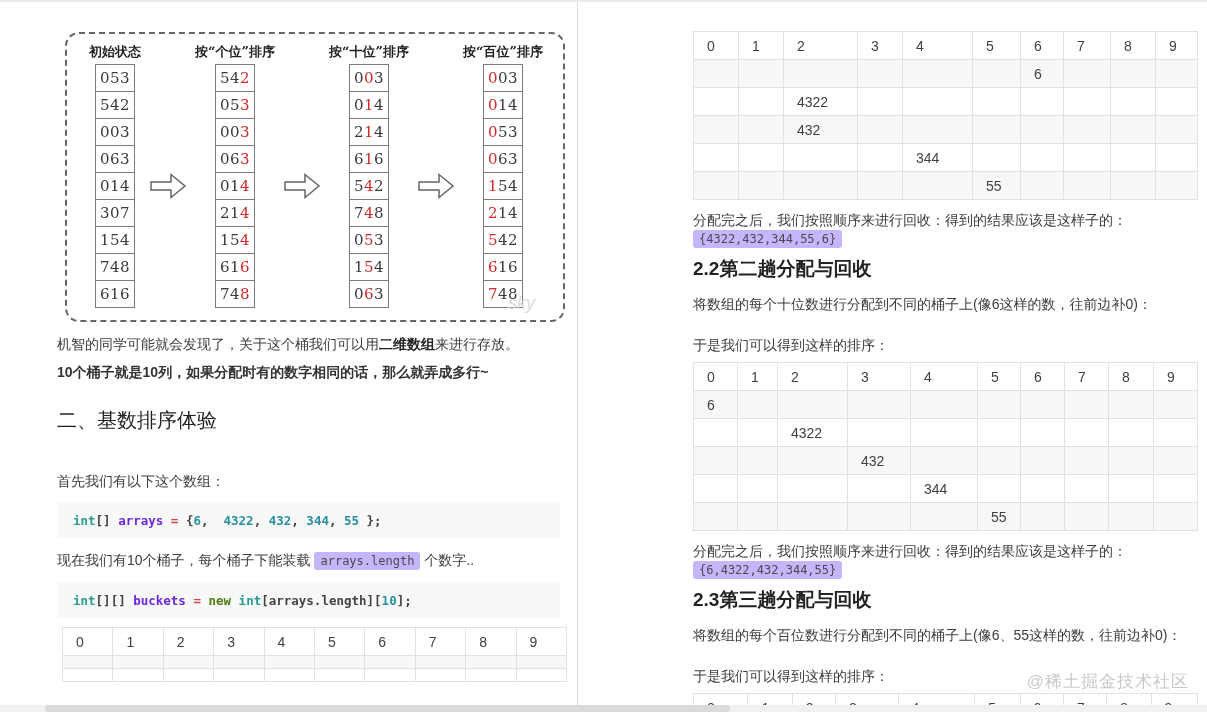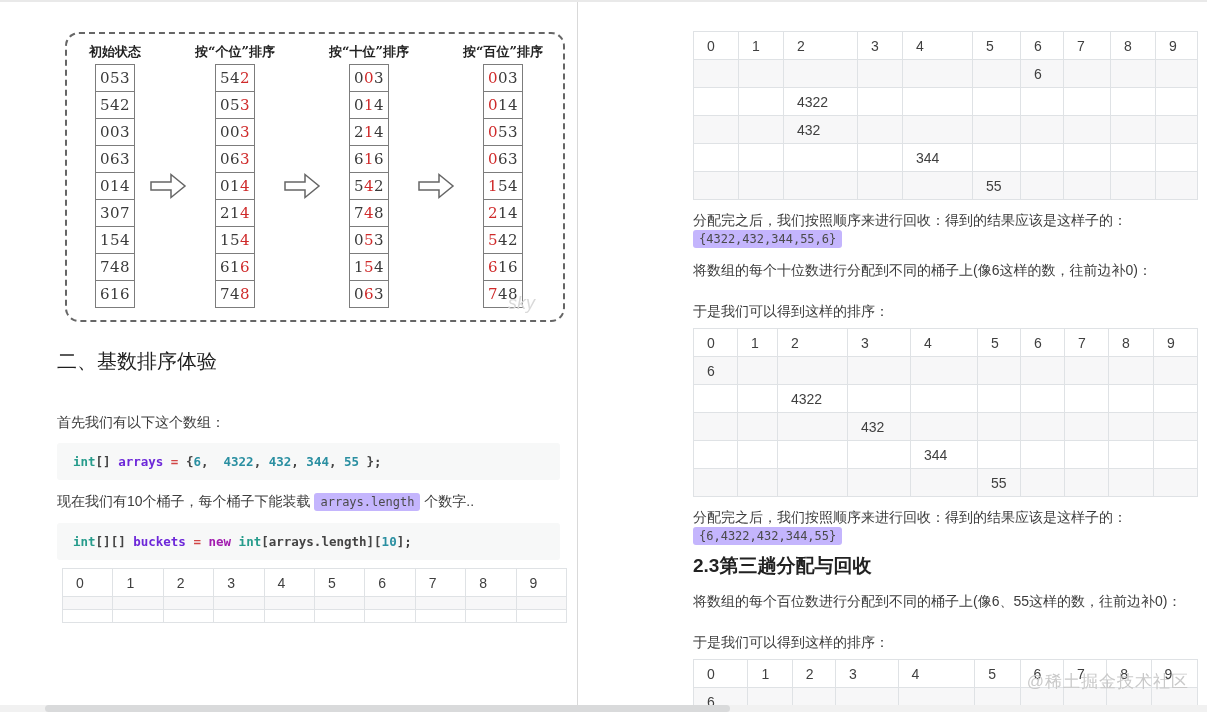--- a/index.html
+++ b/index.html
@@ -37,21 +37,21 @@
   .inline-code { font-family:"DejaVu Sans Mono", monospace; font-size:12px; color:#4a4a4a;
                  background:#c4b5fd; border-radius:3px; padding:2px 6px; }
 
   
   pre.code-block { background:#f7f8f8; border-radius:3px; padding:10px 16px; margin-top:12px;
                    font-family:"DejaVu Sans Mono", monospace; font-size:12.5px; font-weight:bold;
                    color:#333; line-height:17px; white-space:pre; }
   .tk-kw  { color:#279c8c; }
   .tk-num { color:#2a8fa1; }
   .tk-op  { color:#d14545; }
-  .tk-new { color:#a21caf; }
+  .tk-new { color:#4d7c0f; }
   .tk-id  { color:#6d28d9; }
   .tk-pl  { color:#444; }
 
   
   table.bkt { border-collapse:collapse; table-layout:fixed; width:100%; }
   table.bkt th, table.bkt td { border:1px solid #dfe2e5; font-size:14px; font-weight:normal;
     color:#3f3f3f; text-align:left; padding:0 0 0 13px; overflow:hidden; white-space:nowrap; }
   table.bkt th { height:28px; }
   table.bkt td { height:28px; }
   table.bkt tbody tr:nth-child(odd) td { background:#f7f7f8; }
@@ -252,21 +252,23 @@
               <div class="dg-cell">
                 <span class="red">7</span>
                 <span>48</span>
               </div>
             </div>
           </div>
         </div>
       <span class="dg-watermark">sky</span>
     </div>
 
-
+    <p class="para"><span>机智的同学可能就会发现了，关于这个桶我们可以用</span><strong>二维数组</strong><span>来进行存放。</span></p>
+
+    <p class="para bold" style="margin-top:10px">10个桶子就是10列，如果分配时有的数字相同的话，那么就弄成多行~</p>
 
     <h2 class="sec">二、基数排序体验</h2>
 
     <p class="para">首先我们有以下这个数组：</p>
 
     <pre class="code-block" id="code1"><span class="tk-kw">int</span><span class="tk-pl">[] </span><span class="tk-id">arrays </span><span class="tk-op">=</span><span class="tk-pl"> {</span><span class="tk-num">6</span><span class="tk-pl">,  </span><span class="tk-num">4322</span><span class="tk-pl">, </span><span class="tk-num">432</span><span class="tk-pl">, </span><span class="tk-num">344</span><span class="tk-pl">, </span><span class="tk-num">55</span><span class="tk-pl"> };</span></pre>
 
     <p class="para" style="margin-top:12px"><span>现在我们有10个桶子，每个桶子下能装载 </span><span class="inline-code">arrays.length</span><span> 个数字..</span></p>
 
     <pre class="code-block" id="code2"><span class="tk-kw">int</span><span class="tk-pl">[][] </span><span class="tk-id">buckets </span><span class="tk-op">=</span><span class="tk-pl"> </span><span class="tk-new">new</span><span class="tk-pl"> </span><span class="tk-kw">int</span><span class="tk-pl">[arrays.length][</span><span class="tk-num">10</span><span class="tk-pl">];</span></pre>
@@ -408,20 +410,21 @@
               <td></td>
               <td></td>
               <td></td>
             </tr>
           </tbody>
         </table>
       </div>
 
     <p class="para mt11"><span>分配完之后，我们按照顺序来进行回收：得到的结果应该是这样子的：</span><span class="inline-code">{4322,432,344,55,6}</span></p>
 
+    <h3 class="sub">2.2第二趟分配与回收</h3>
 
     <p class="para mt12">将数组的每个十位数进行分配到不同的桶子上(像6这样的数，往前边补0)：</p>
     <p class="para mt8">于是我们可以得到这样的排序：</p>
 
     <div id="rtable2" class="rtable">
         <table class="bkt">
           <colgroup>
             <col style="width: 8.73%;">
             <col style="width: 7.94%;">
             <col style="width: 13.89%;">

